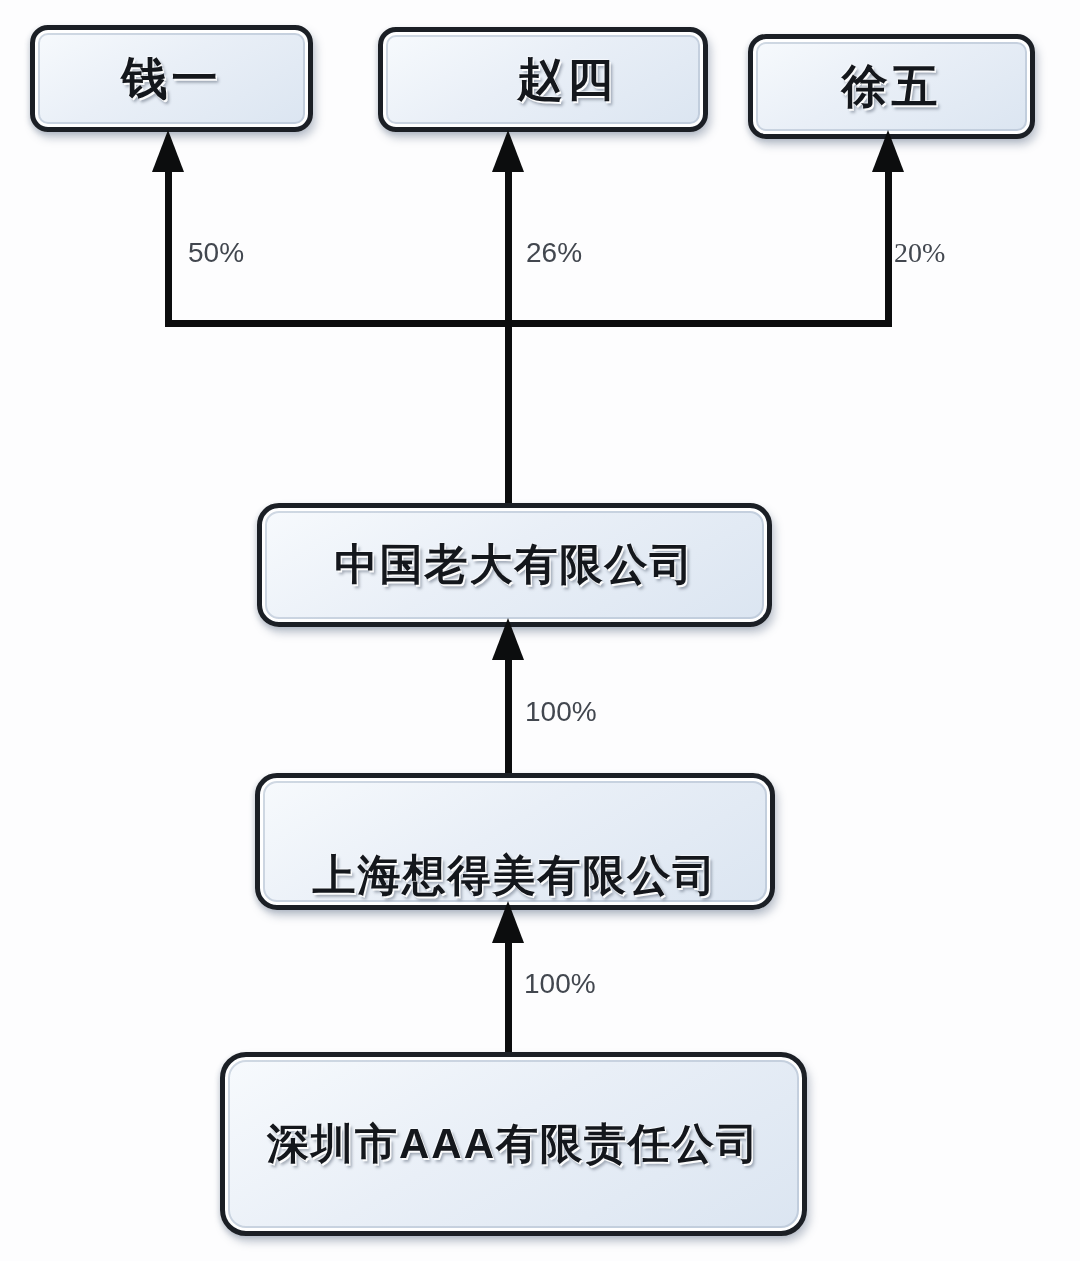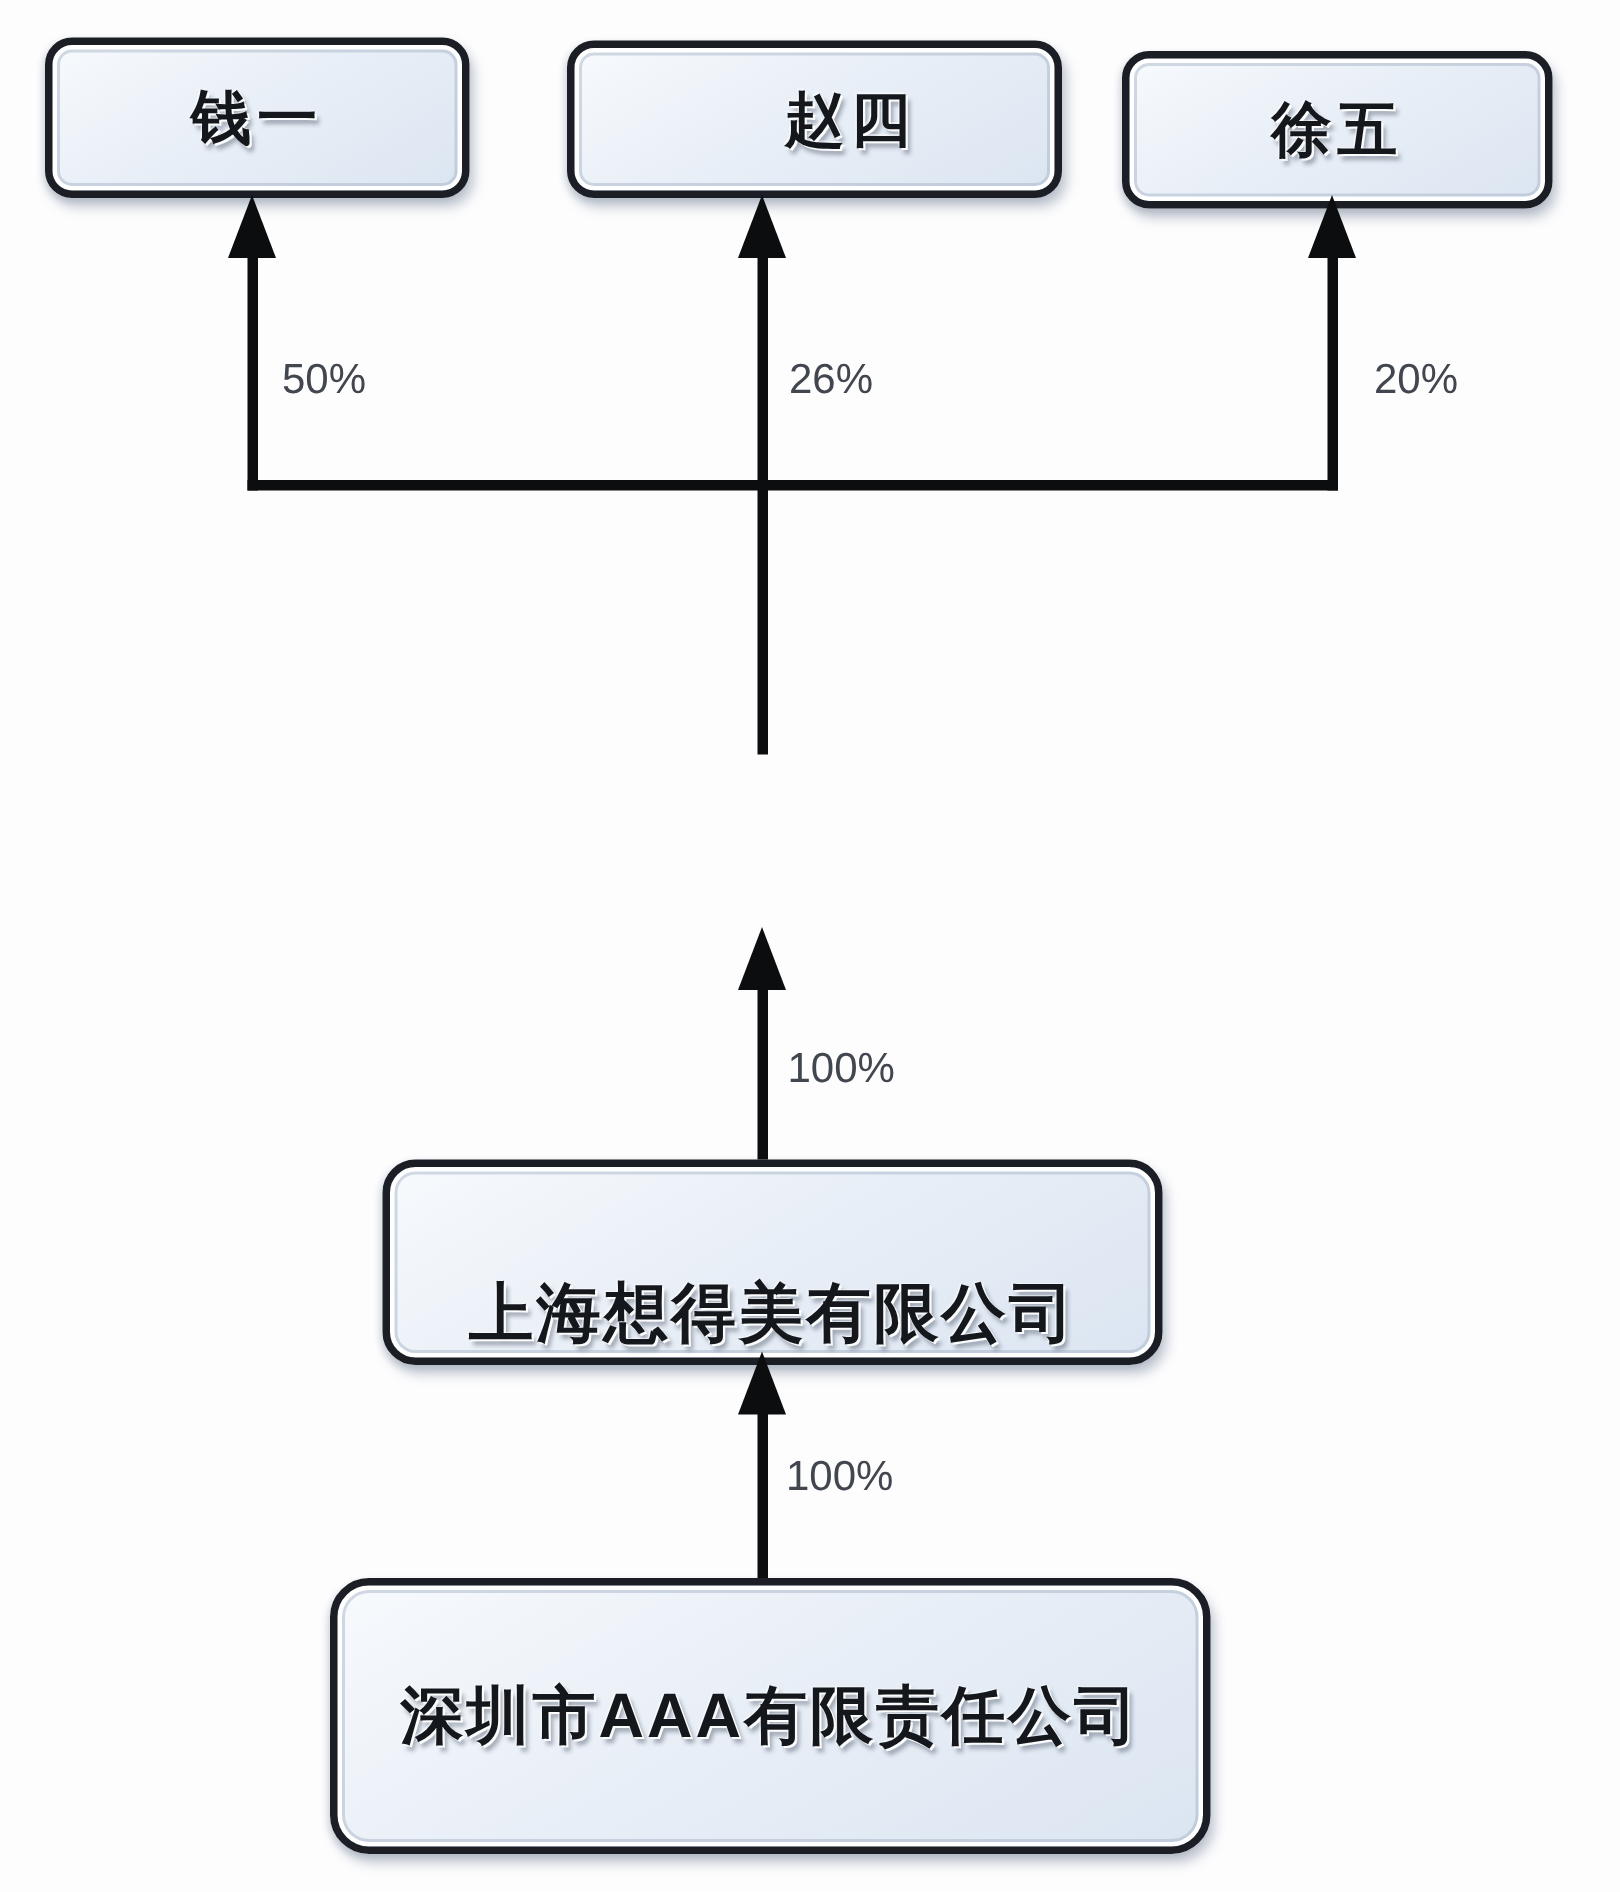--- a/index.html
+++ b/index.html
@@ -37,21 +37,21 @@
       3px 4px 3px rgba(70,82,100,0.45);
   }
 
   .n0 { left: 30px;  top: 25px;   width: 273px; height: 97px;  border-radius: 18px; }
   .n1 { left: 378px; top: 27px;   width: 272px; height: 95px;  border-radius: 18px; padding-left: 48px; }
   .n2 { left: 748px; top: 34px;   width: 277px; height: 95px;  border-radius: 18px; }
   .n3 { left: 257px; top: 503px;  width: 505px; height: 114px; border-radius: 22px; }
   .n4 { left: 255px; top: 773px;  width: 510px; height: 127px; border-radius: 22px; align-items: flex-end; }
   .n5 { left: 220px; top: 1052px; width: 577px; height: 174px; border-radius: 26px; }
 
-  .n0 .node-label, .n1 .node-label, .n2 .node-label { font-size: 40px; letter-spacing: 4px; }
+  .n0 .node-label, .n1 .node-label, .n2 .node-label { font-size: 46px; letter-spacing: 4px; }
   .n3 .node-label, .n4 .node-label { font-size: 43px; }
   .n5 .node-label { font-size: 42px; }
 
   
   .line { position: absolute; background: #0c0d0e; }
   .hline-main   { left: 165px; top: 320px; width: 727px; height: 7px; }
   .vline-left   { left: 165px; top: 166px; width: 7px; height: 161px; }
   .vline-center { left: 505px; top: 166px; width: 7px; height: 337px; }
   .vline-right  { left: 885px; top: 166px; width: 7px; height: 161px; }
   .vline-mid    { left: 505px; top: 652px; width: 7px; height: 121px; }
@@ -74,39 +74,42 @@
   
   .elabel {
     position: absolute;
     font-size: 28px;
     line-height: 1;
     color: #42474f;
     white-space: nowrap;
   }
   .e0 { left: 188px; top: 239px; }
   .e1 { left: 526px; top: 239px; }
-  .e2 { left: 916px; top: 239px; }
+  .e2 { left: 894px; top: 239px; font-family: Liberation Serif, serif; }
   .e3 { left: 525px; top: 698px; }
   .e4 { left: 524px; top: 970px; }
 </style>
 </head>
 <body>
 
 <div class="canvas">
 
   <div class="node n0">
     <span class="node-label">钱一</span>
   </div>
   <div class="node n1">
     <span class="node-label">赵四</span>
   </div>
   <div class="node n2">
     <span class="node-label">徐五</span>
   </div>
 
+  <div class="node n3">
+    <span class="node-label">中国老大有限公司</span>
+  </div>
   <div class="node n4">
     <span class="node-label">上海想得美有限公司</span>
   </div>
   <div class="node n5">
     <span class="node-label">深圳市AAA有限责任公司</span>
   </div>
 
   <div class="line hline-main"></div>
   <div class="line vline-left"></div>
   <div class="line vline-center"></div>

